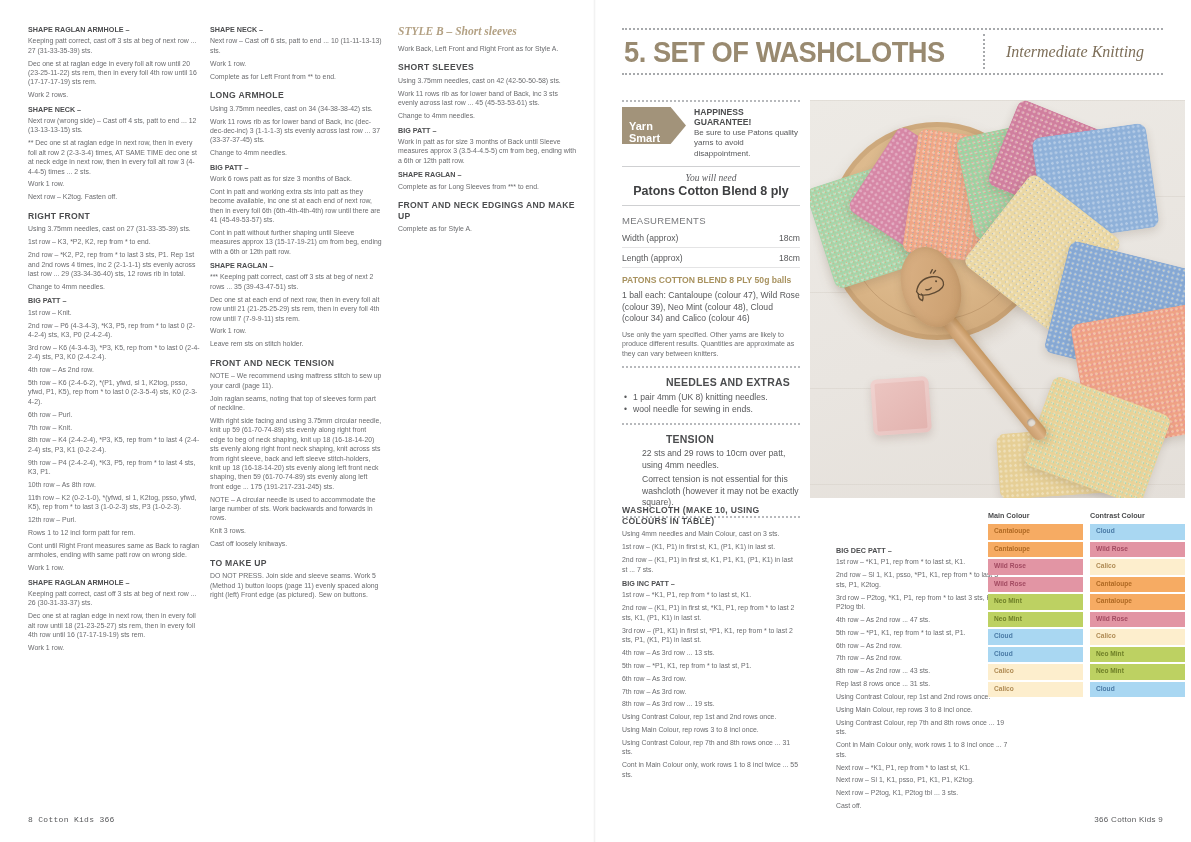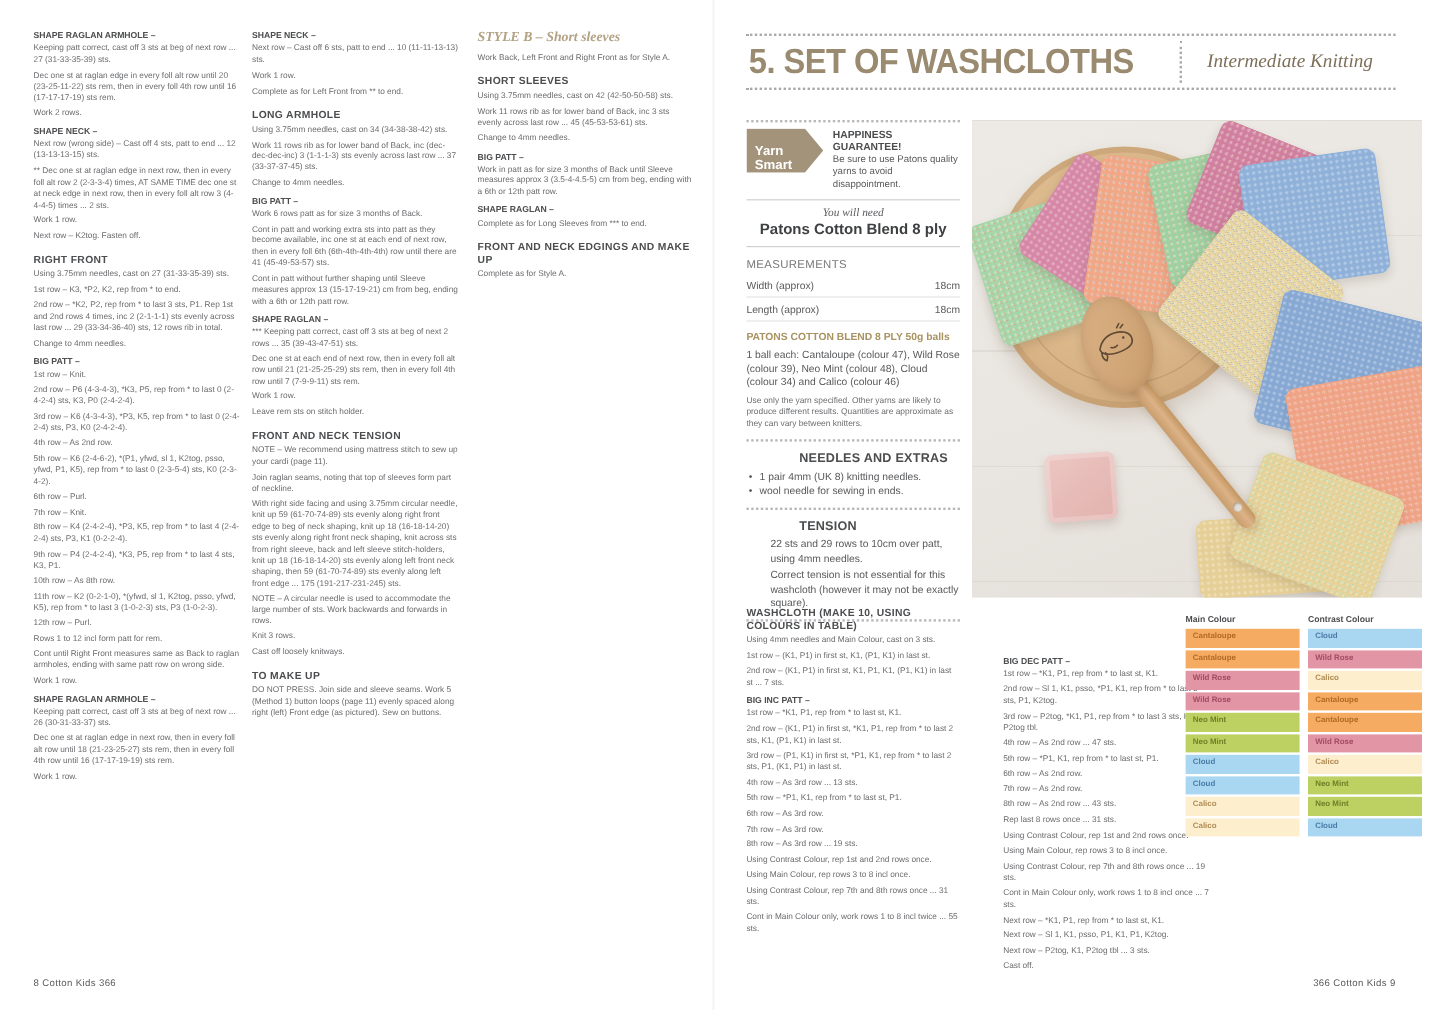--- a/index.html
+++ b/index.html
@@ -16,21 +16,21 @@
   .blk{white-space:normal;}
   .blk.h1{font-size:8.6px;font-weight:bold;color:#4c4d4f;letter-spacing:.3px;margin:9px 0 3px;line-height:1.25;}
   .blk.h2{font-size:7.2px;font-weight:bold;color:#4c4d4f;margin:5px 0 2px;line-height:1.3;}
   .blk.p{font-size:6.9px;color:#6a6b6e;line-height:1.36;margin:0 0 3.5px;}
   .blk.style{font-family:"Liberation Serif",serif;font-style:italic;font-weight:bold;
     color:#b3a184;font-size:11.5px;margin:0 0 7px;}
   .pcol .blk:first-child{margin-top:0;}
 
   
   .footer{position:absolute;bottom:18px;font-size:8px;color:#58595b;letter-spacing:.3px;}
-  .footer.left{left:28px;}
+  .footer.left{left:28px;font-family:Liberation Mono, monospace;}
   .footer.right{right:28px;text-align:right;}
 
   
   .title-block{position:absolute;left:622px;top:28px;width:541px;height:47px;
     border-top:2px dotted #a7a9ac;border-bottom:2px dotted #a7a9ac;}
   .title-text{position:absolute;left:2px;top:6px;font-size:29px;font-weight:bold;
     color:#998a70;letter-spacing:-.5px;transform:scaleX(.94);transform-origin:left center;white-space:nowrap;}
   .title-divider{position:absolute;right:178px;top:4px;bottom:4px;border-left:2px dotted #a7a9ac;}
   .difficulty{position:absolute;right:0;top:0;width:176px;height:100%;display:flex;
     align-items:center;justify-content:center;font-family:"Liberation Serif",serif;

